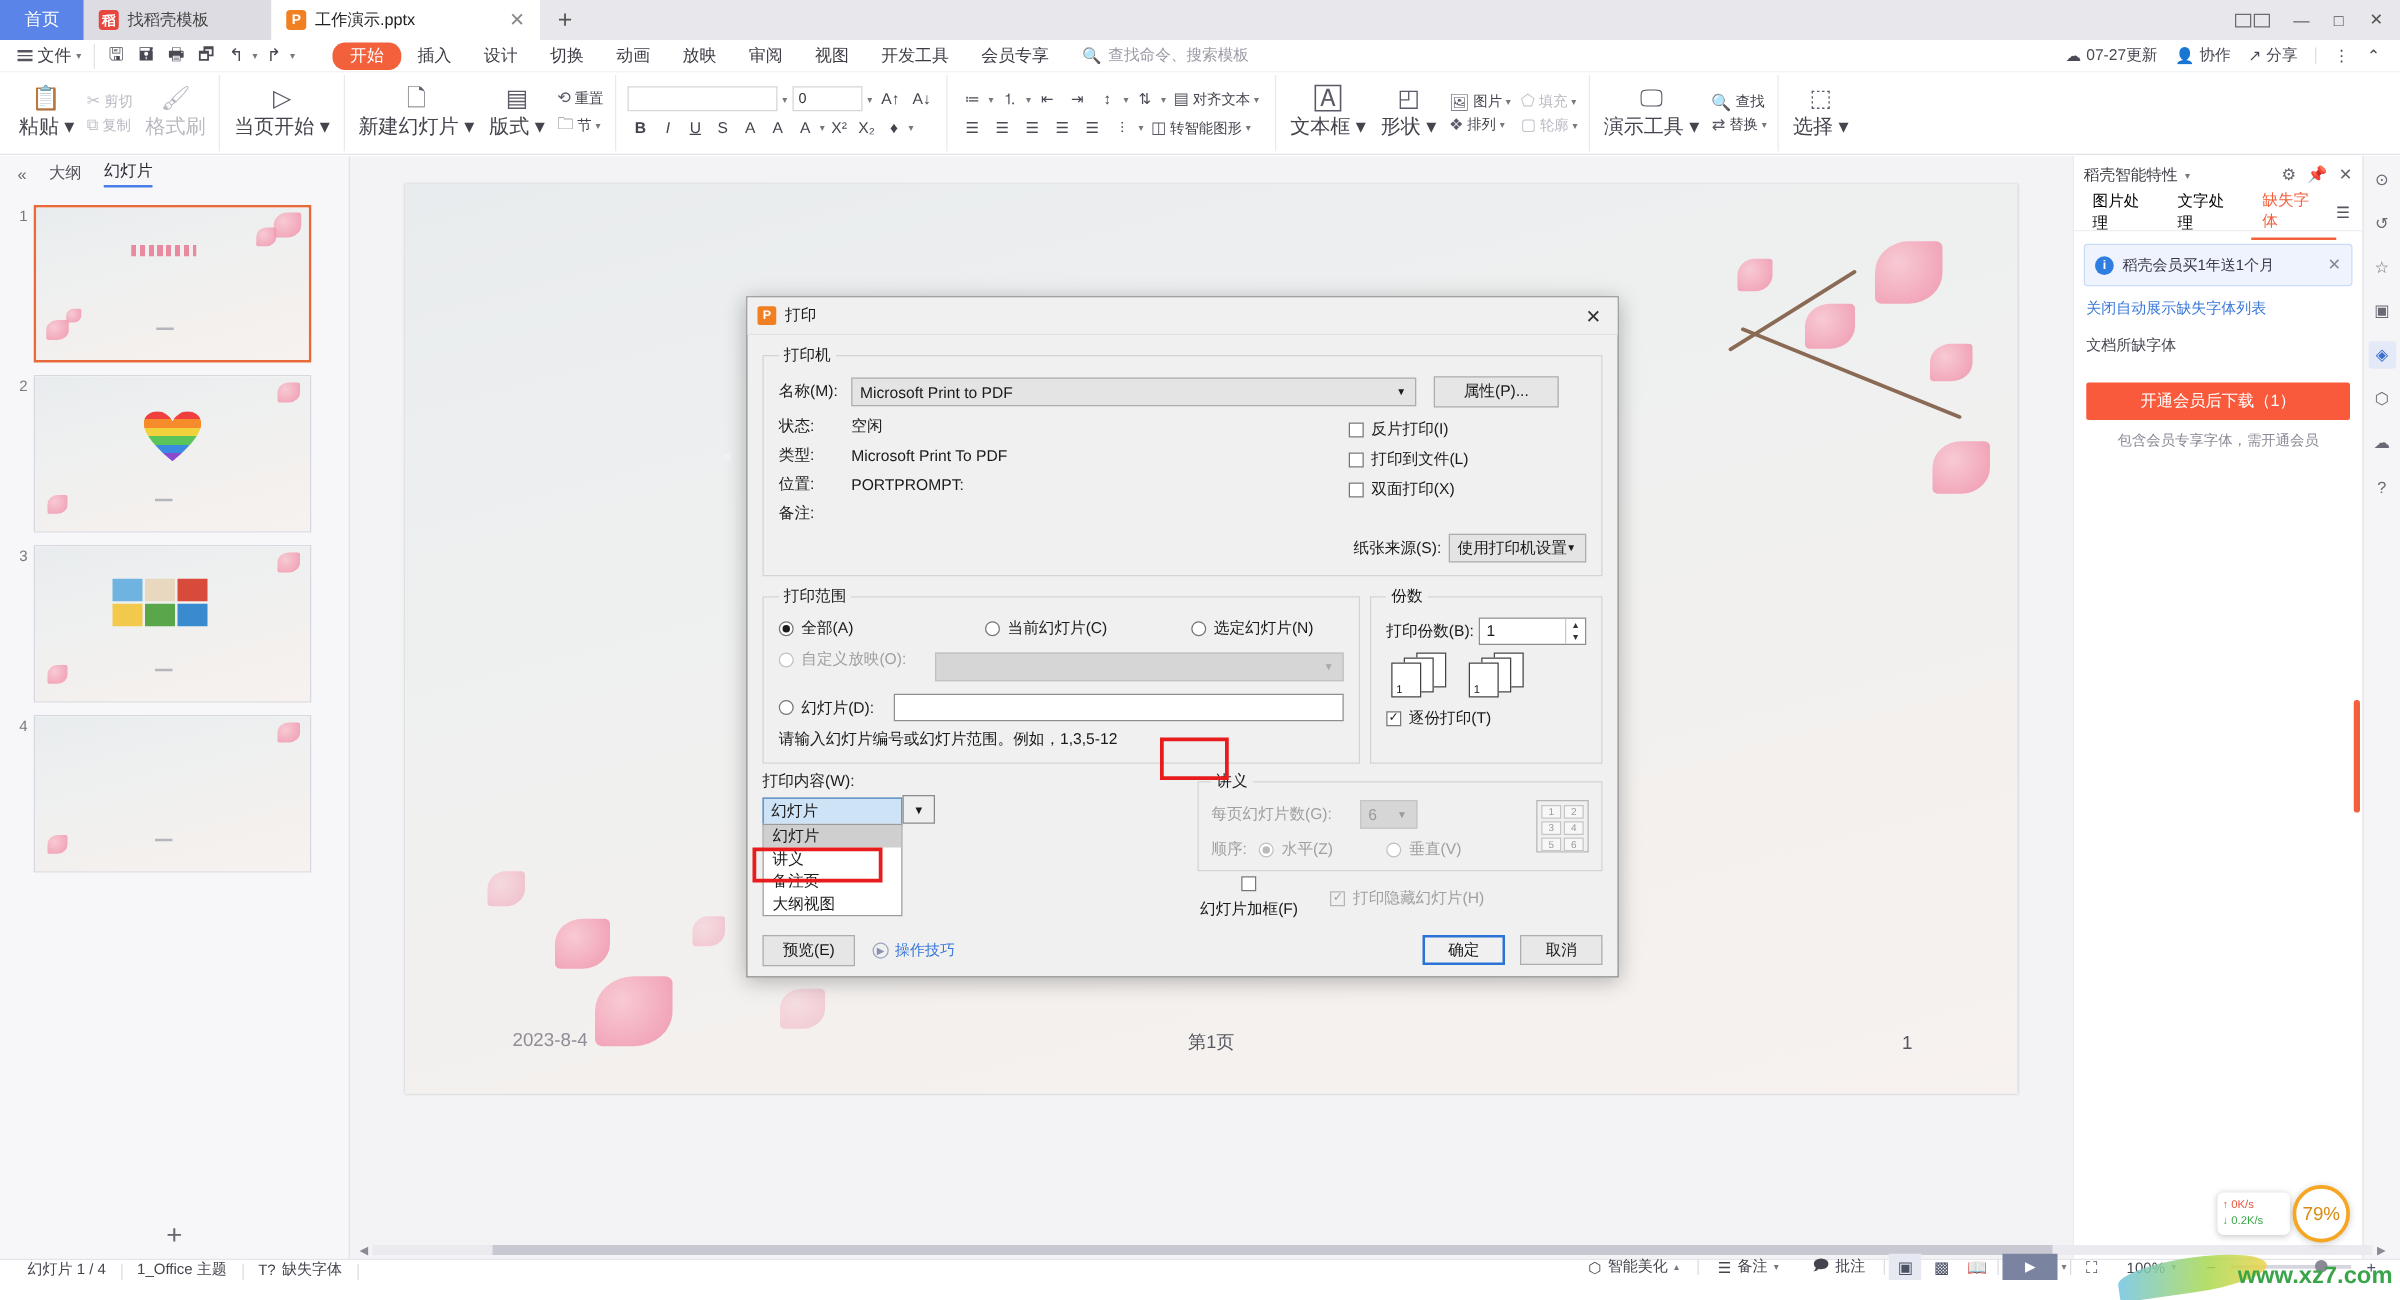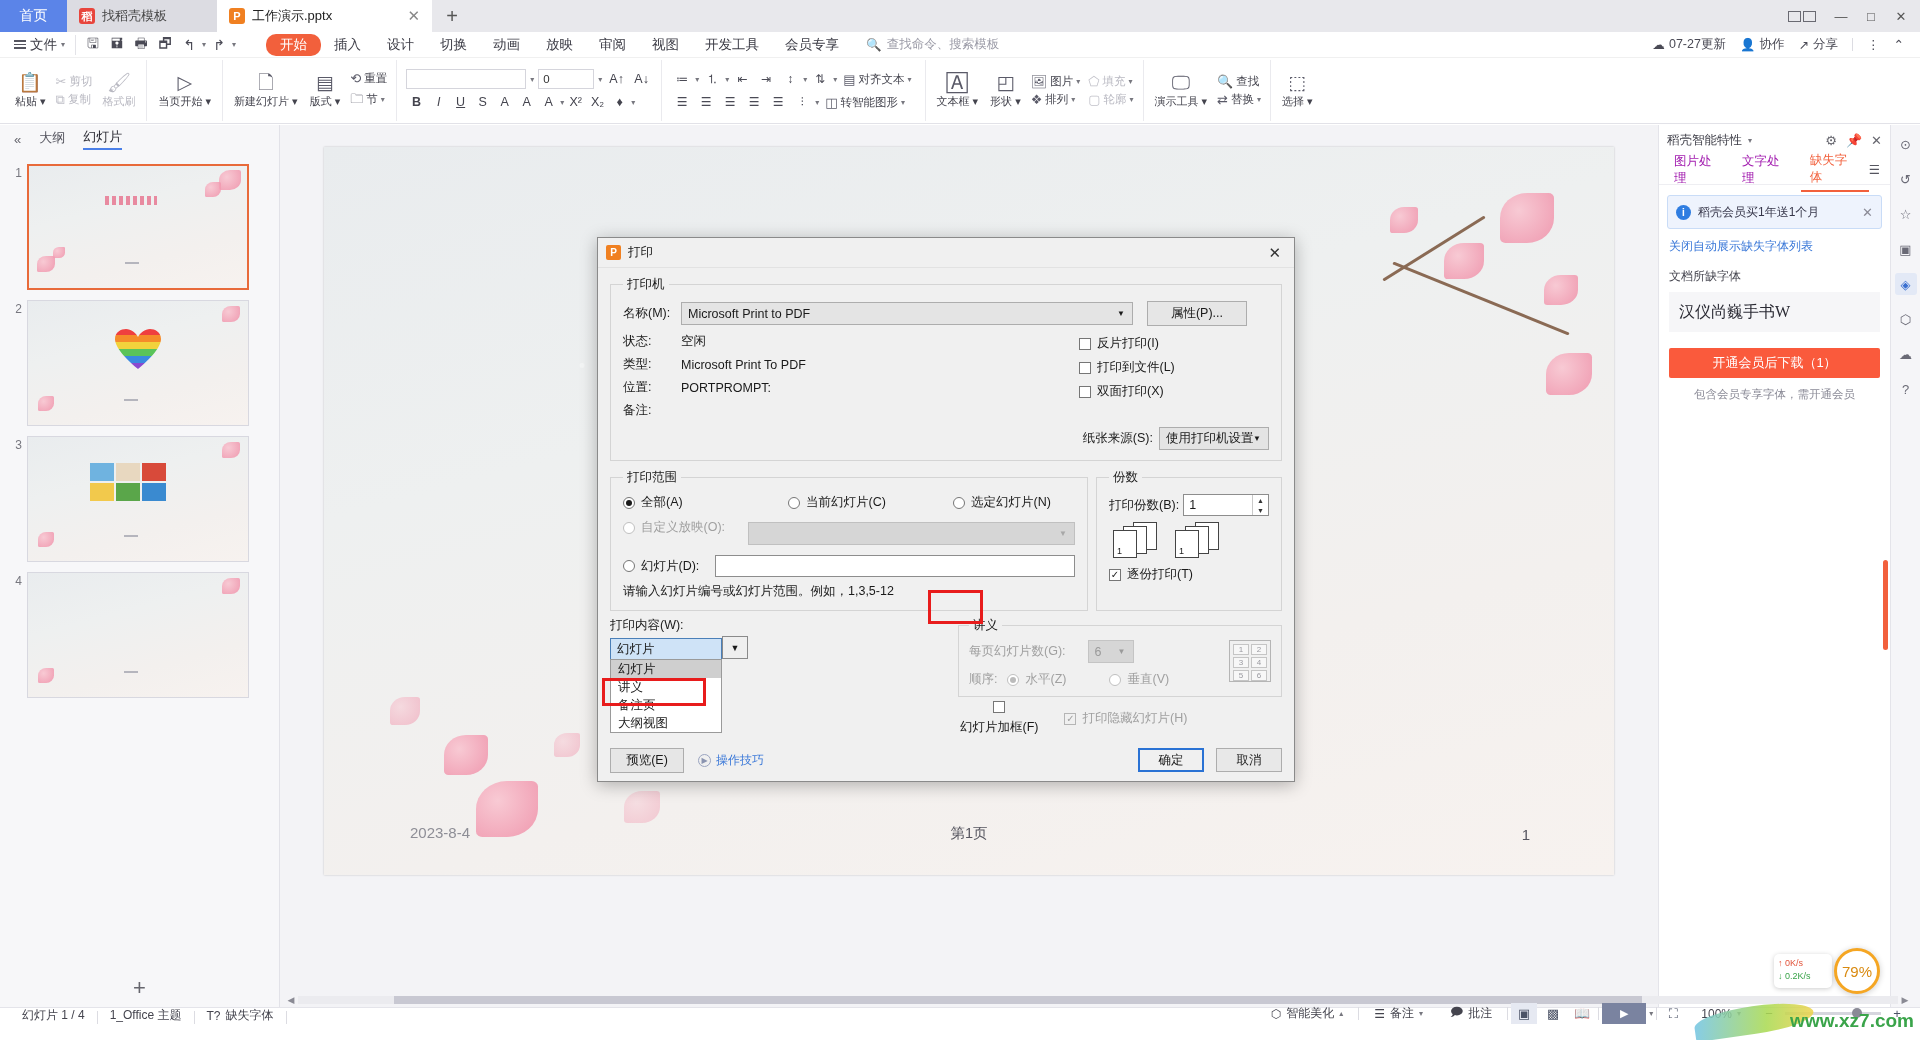--- a/index.html
+++ b/index.html
@@ -70,21 +70,21 @@
   .ribbon {
     height: 66px; background: #fff; display: flex; align-items: stretch;
     border-bottom: 1px solid #e2e2e8; padding: 2px 4px; overflow: hidden;
   }
   .rgrp { display: flex; align-items: stretch; padding: 0 5px;
     border-right: 1px solid #eaeaee; }
   .rgrp:last-child { border-right: none; }
   .rbig { display: flex; flex-direction: column; align-items: center;
     justify-content: center; padding: 2px 6px; min-width: 42px; gap: 1px; }
   .rbig .gl { font-size: 19px; color: #5a5a68; line-height: 20px; }
-  .rbig .lb { font-size: 11px; color: #44444e; white-space: nowrap; }
+  .rbig .lb { font-size: 16px; color: #44444e; white-space: nowrap; }
   .rbig.dim .gl, .rbig.dim .lb { color: #b9b9c2; }
   .rsmall-col { display: flex; flex-direction: column; justify-content: center; gap: 1px; }
   .rsmall { display: flex; align-items: center; gap: 3px; padding: 1px 4px;
     font-size: 11.5px; color: #44444e; white-space: nowrap; }
   .rsmall.dim { color: #b9b9c2; }
   .rsmall .gl { font-size: 13px; color: #5a5a68; }
   .rsmall.dim .gl { color: #c2c2ca; }
   .caret { font-size: 8px; color: #77777f; }
   .font-row { display: flex; flex-direction: column; justify-content: center; gap: 3px; padding: 0 4px; }
   .fr1 { display: flex; align-items: center; gap: 4px; }
@@ -153,21 +153,21 @@
   .sl-pg { position: absolute; right: 84px; bottom: 32px; font-size: 15px; color: #55555f; }
 
   
   .rightpane { width: 232px; background: #fff; border-left: 1px solid #e4e4ea;
     display: flex; flex-direction: column; }
   .rp-head { height: 30px; display: flex; align-items: center; padding: 0 8px;
     gap: 6px; font-size: 12.5px; color: #3c3c46; }
   .rp-icos { margin-left: auto; display: flex; gap: 9px; color: #66666e; font-size: 13px; }
   .rp-tabs { height: 30px; display: flex; align-items: center; gap: 0;
     padding: 0 6px; border-bottom: 1px solid #eeeef2; font-size: 12.5px; }
-  .rp-tab { padding: 4px 9px; color: #a21caf; }
+  .rp-tab { padding: 4px 9px; color: #000000; }
   .rp-tab.active { color: #f2603c; border-bottom: 2px solid #f2603c; }
   .rp-menu { margin-left: auto; padding-right: 4px; color: #55555f; }
   .rp-banner { margin: 10px 8px 0; background: #eef3fd; border: 1px solid #c9dcf7;
     border-radius: 3px; height: 34px; display: flex; align-items: center;
     gap: 7px; padding: 0 8px; font-size: 12px; color: #36364a; }
   .bi { width: 15px; height: 15px; border-radius: 50%; background: #2f7de1;
     color: #fff; font-size: 10px; display: flex; align-items: center;
     justify-content: center; font-weight: bold; flex: none; }
   .bx { margin-left: auto; color: #8a8a96; font-size: 13px; }
   .rp-link { padding: 9px 10px 0; font-size: 12px; color: #3a78d8; }
@@ -667,21 +667,20 @@
         <span class="rp-tab active">缺失字体</span>
         <span class="rp-menu">☰</span>
       </div>
       <div class="rp-banner">
         <span class="bi">i</span>
         <span>稻壳会员买1年送1个月</span>
         <span class="bx">✕</span>
       </div>
       <div class="rp-link">关闭自动展示缺失字体列表</div>
       <div class="rp-sub">文档所缺字体</div>
-      <div class="rp-fontcard">汉仪尚巍手书W</div>
       <div class="rp-cta">开通会员后下载（1）</div>
       <div class="rp-note">包含会员专享字体，需开通会员</div>
     </div>
 
     <div class="rail">
       <span class="rail-i">⊙</span>
       <span class="rail-i">↺</span>
       <span class="rail-i">☆</span>
       <span class="rail-i">▣</span>
       <span class="rail-i on">◈</span>

